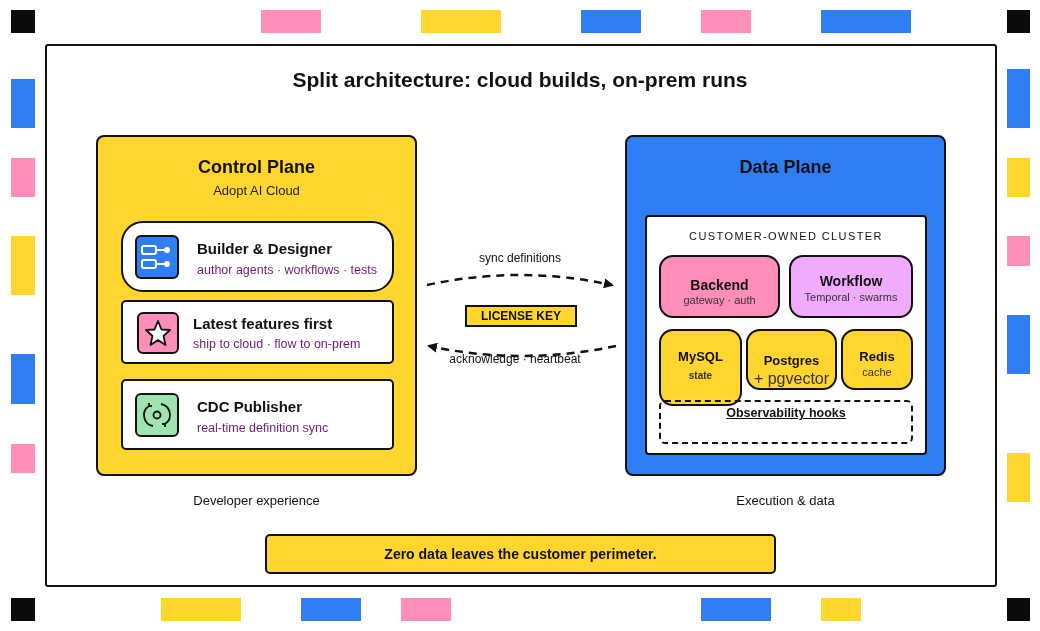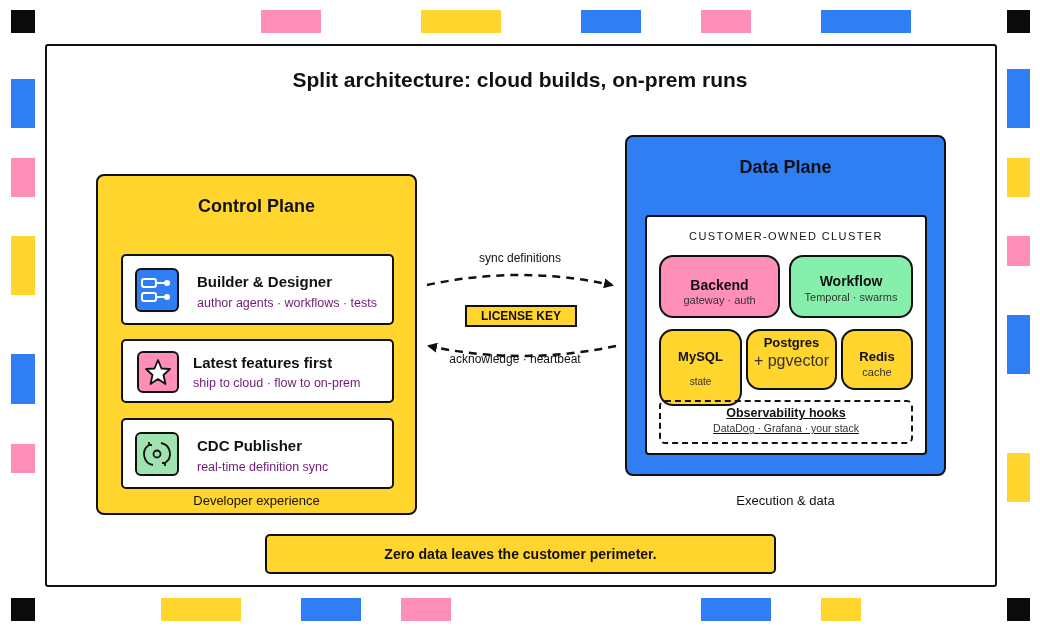--- a/index.html
+++ b/index.html
@@ -17,21 +17,21 @@
     border: 2px solid #111; border-radius: 3px; background: #fff;
   }
   #title {
     position: absolute; left: 0; width: 1040px; top: 68px; text-align: center;
     font-weight: 700; font-size: 21px; color: #111;
   }
 
   .plane {
     position: absolute; border: 2.5px solid #111; border-radius: 8px;
   }
-  #control { left: 96px; top: 135px; width: 321px; height: 341px; background: #ffd52e; margin-top: 39px; }
+  #control { left: 96px; top: 135px; width: 321px; height: 341px; background: #ffd52e; }
   #data { left: 625px; top: 135px; width: 321px; height: 341px; background: #307ef3; }
 
   .plane-title { position: absolute; left: 0; right: 0; top: 20px; text-align: center; font-weight: 700; font-size: 18px; color: #111; }
   .plane-sub { position: absolute; left: 0; right: 0; top: 46px; text-align: center; font-size: 13px; color: #222; }
 
   .card {
     position: absolute; left: 23px; width: 273px; height: 71px; background: #fff;
     border: 2px solid #111; border-radius: 5px;
   }
   .card .icon {
@@ -103,22 +103,23 @@
 <div class="deco c-yellow" style="left:1007px;top:158px;width:23px;height:39px;"></div>
 <div class="deco c-pink" style="left:1007px;top:236px;width:23px;height:30px;"></div>
 <div class="deco c-blue" style="left:1007px;top:315px;width:23px;height:59px;"></div>
 <div class="deco c-yellow" style="left:1007px;top:453px;width:23px;height:49px;"></div>
 
 <div id="frame"></div>
 <div id="title">Split architecture: cloud builds, on-prem runs</div>
 
 <div id="control" class="plane">
   <div class="plane-title">Control Plane</div>
-
-  <div class="card" style="top:78px;">
+  <div class="plane-sub">Adopt AI Cloud</div>
+
+  <div class="card" style="top:84px;border-radius:22px;">
     <div class="icon" style="background:#307ef3;">
       <svg width="34" height="28" viewBox="0 0 34 28">
         <rect x="2" y="3" width="14" height="8" rx="2" fill="none" stroke="#fff" stroke-width="2"></rect>
         <line x1="16" y1="7" x2="24" y2="7" stroke="#fff" stroke-width="2"></line>
         <circle cx="27" cy="7" r="3" fill="#fff"></circle>
         <rect x="2" y="17" width="14" height="8" rx="2" fill="none" stroke="#fff" stroke-width="2"></rect>
         <line x1="16" y1="21" x2="24" y2="21" stroke="#fff" stroke-width="2"></line>
         <circle cx="27" cy="21" r="3" fill="#fff"></circle>
       </svg>
     </div>
@@ -155,41 +156,40 @@
 <div id="data" class="plane">
   <div class="plane-title">Data Plane</div>
 
   <div id="cluster">
     <div id="cluster-label">CUSTOMER-OWNED CLUSTER</div>
 
     <div class="svc" style="left:12px;top:38px;width:121px;height:63px;background:#ff8fb8;padding-top:20px;">
       <span class="sname" style="font-size:14px;">Backend</span>
       <span class="sdesc" style="font-size:11px;margin-top:1px;">gateway · auth</span>
     </div>
-    <div class="svc" style="left:142px;top:38px;width:124px;height:63px;background:#86efac;padding-top:16px;">
+    <div class="svc" style="left:142px;top:38px;width:124px;height:63px;background:#f0abfc;padding-top:16px;">
       <span class="sname" style="font-size:14px;">Workflow</span>
       <span class="sdesc" style="font-size:11px;margin-top:2px;">Temporal · swarms</span>
     </div>
 
     <div class="svc" style="left:12px;top:112px;width:83px;height:77px;background:#ffd52e;padding-top:18px;">
       <span class="sname" style="font-size:13px;">MySQL</span>
-      <span class="sdesc" style="font-size:10px;margin-top:12px;">state</span>
-    </div>
-    <div class="svc" style="left:99px;top:112px;width:91px;height:61px;background:#ffd52e;padding-top:4px;">
+      <span class="sdesc" style="font-size:10px;margin-top:6px;font-weight:bold;">state</span>
+    </div>
+    <div class="svc" style="left:99px;top:112px;width:91px;height:61px;background:#ffd52e;padding-top:22px;">
       <span class="sname" style="font-size:13px;">Postgres</span>
       <span class="sdesc" style="font-size:16px;margin-top:2px;">+ pgvector</span>
     </div>
     <div class="svc" style="left:194px;top:112px;width:72px;height:61px;background:#ffd52e;padding-top:18px;">
       <span class="sname" style="font-size:13px;">Redis</span>
       <span class="sdesc" style="font-size:11px;margin-top:2px;">cache</span>
     </div>
 
     <div id="obs">
       <span style="display:block;font-weight:700;font-size:12.5px;margin-top:4px;">Observability hooks</span>
-      <span style="display:block;font-size:10.5px;color:#333;margin-top:2px;">DataDog · Grafana · your stack</span>
     </div>
   </div>
 </div>
 <div class="cap" style="left:625px;width:321px;top:493px;">Execution &amp; data</div>
 
 <svg class="arrows" width="1040" height="631">
   <defs>
     <marker id="ah" markerWidth="10" markerHeight="10" refX="8" refY="5" orient="auto" markerUnits="userSpaceOnUse">
       <path d="M0,0 L10,5 L0,10 z" fill="#111"></path>
     </marker>

